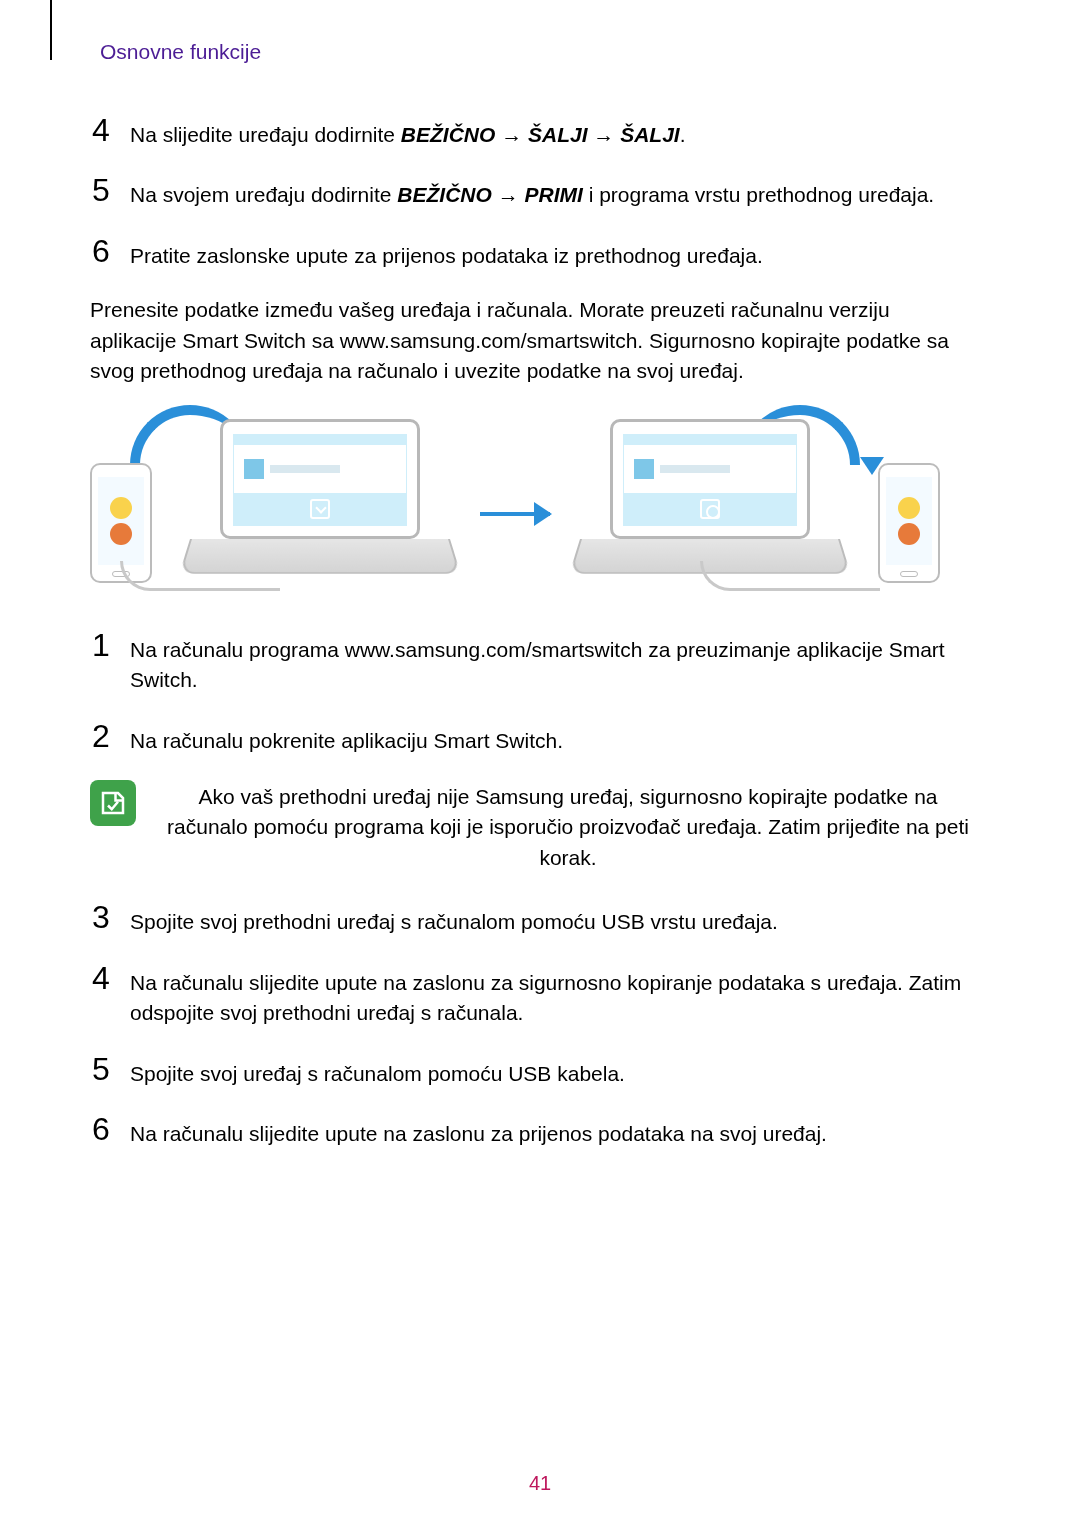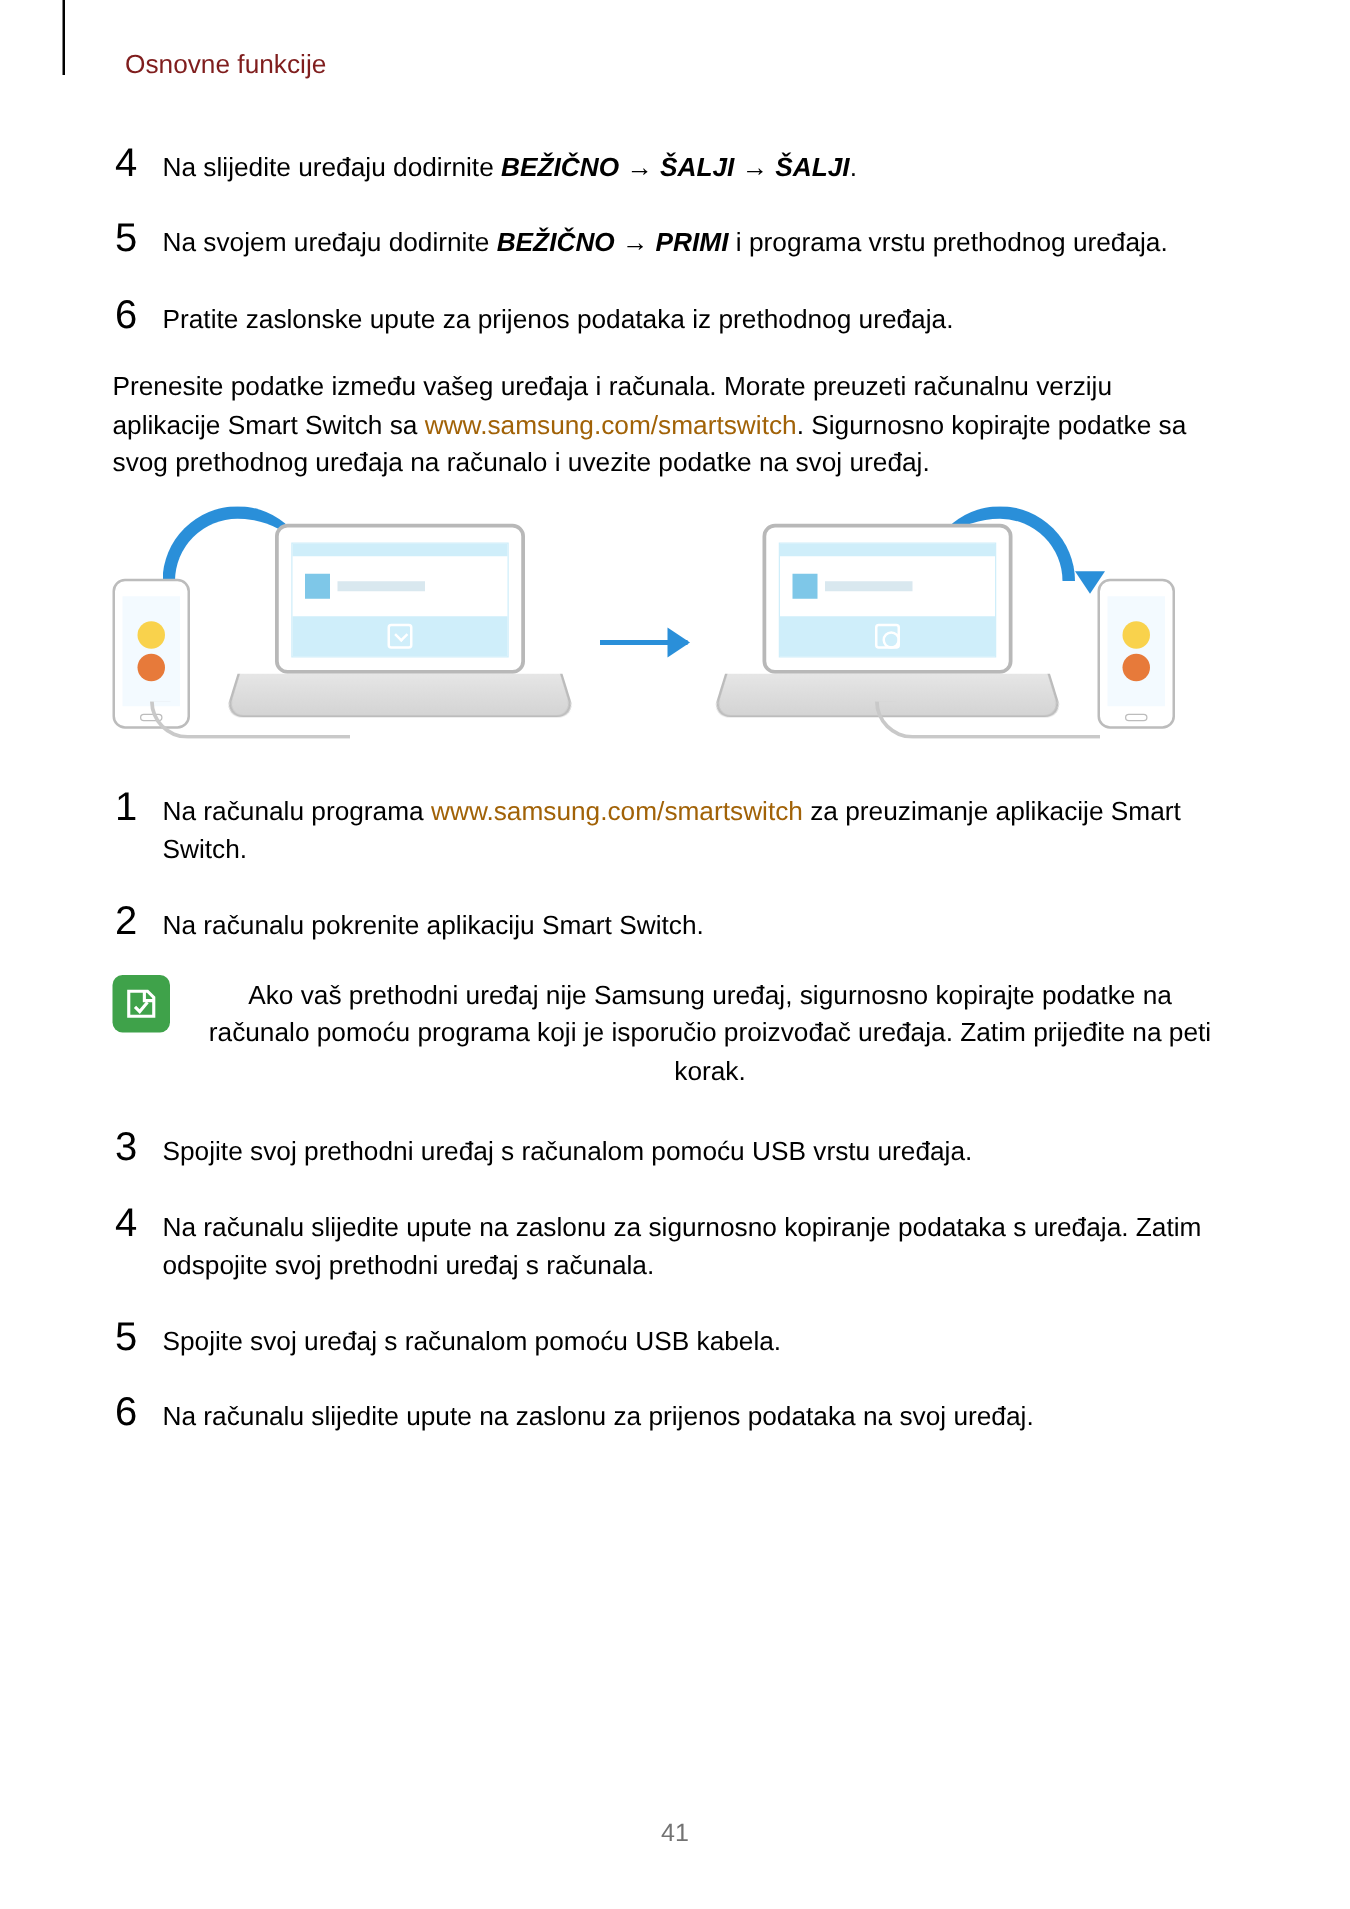--- a/index.html
+++ b/index.html
@@ -17,21 +17,21 @@
     top: 0;
     width: 2px;
     height: 60px;
     background: #000;
   }
   .content {
     padding: 40px 100px 0 90px;
   }
   .breadcrumb {
     font-size: 21px;
-    color: #7f1d1d;
+    color: #4c1d95;
     margin-bottom: 50px;
     margin-left: 10px;
   }
   .num-list {
     list-style: none;
   }
   .num-item {
     display: flex;
     align-items: flex-start;
     gap: 18px;
@@ -55,21 +55,21 @@
   .subheading {
     font-size: 26px;
     font-weight: 700;
     margin: 30px 0 18px 0;
   }
   .para {
     font-size: 21px;
     line-height: 1.45;
     margin-bottom: 22px;
   }
-  .link { color: #a16207; }
+  .link { color: #000000; }
   .illustration-row {
     display: flex;
     align-items: center;
     justify-content: flex-start;
     gap: 30px;
     margin: 20px 0 40px 0;
   }
   .illus-block {
     width: 360px;
     height: 180px;
@@ -250,26 +250,26 @@
     display:flex;align-items:center;justify-content:center;
   }
   .note-icon svg { width: 30px; height: 30px; }
   .note-text {
     font-size: 21px;
     line-height: 1.45;
     padding-top: 2px;
   }
   .page-num {
     position: absolute;
-    bottom: 48px;
+    bottom: 32px;
     left: 0;
     width: 100%;
     text-align: center;
     font-size: 20px;
-    color: #737373;
+    color: #be185d;
   }
 </style>
 </head>
 <body>
 
 <div class="page-border"></div>
 
 <div class="content">
 
   <div class="breadcrumb">Osnovne funkcije</div>

